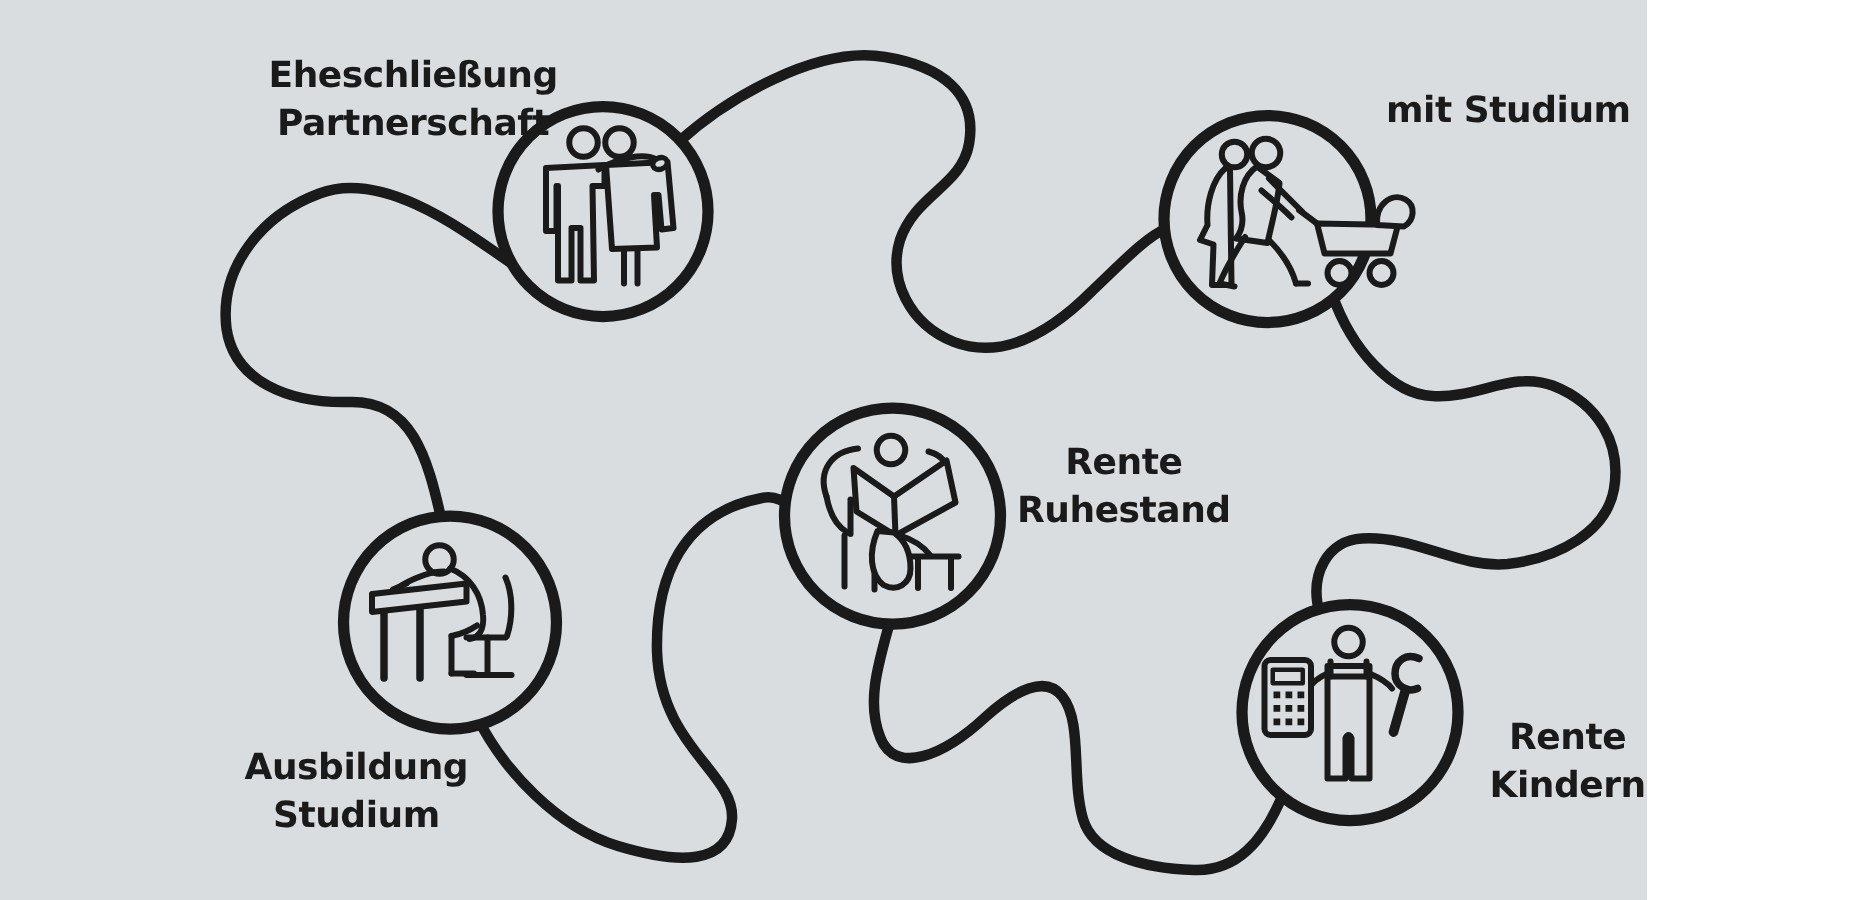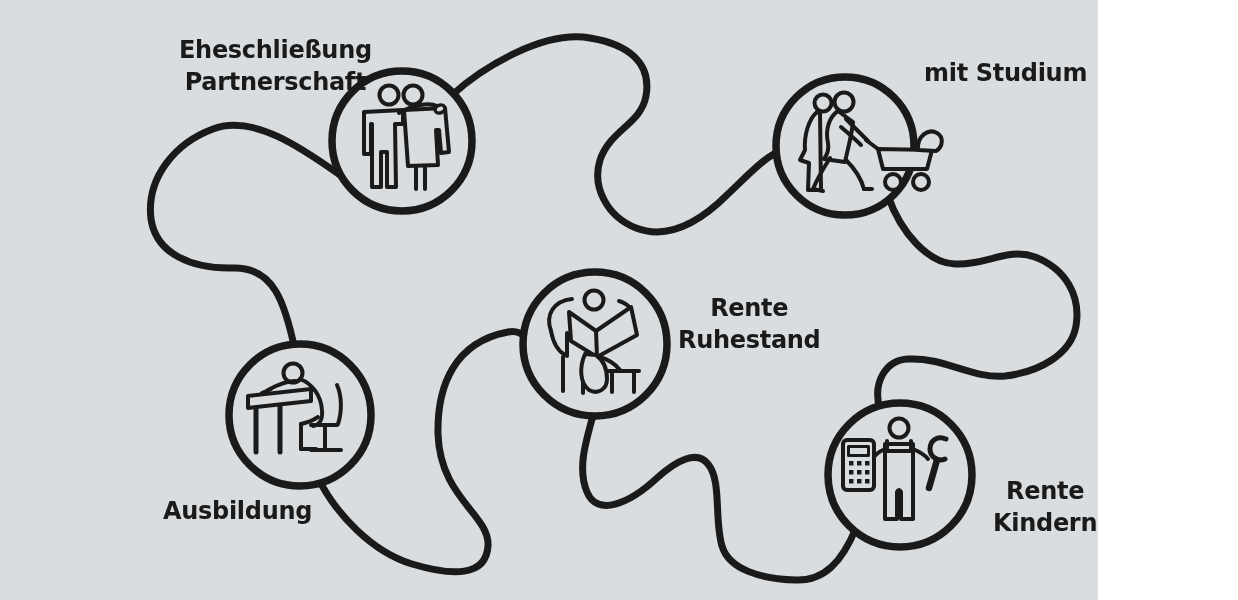--- a/index.html
+++ b/index.html
@@ -180,20 +180,21 @@
     <span>mit Studium</span>
   </div>
 
   <div class="lbl" style="left:678px;top:292px;">
     <span>Rente</span>
     <span>Ruhestand</span>
   </div>
 
   <div class="lbl" style="left:163px;top:495px;">
     <span>Ausbildung</span>
+    <span>Studium</span>
   </div>
 
   <div class="lbl" style="left:993px;top:475px;">
     <span>Rente</span>
     <span>Kindern</span>
   </div>
 
 </div>
 
 </body></html>

